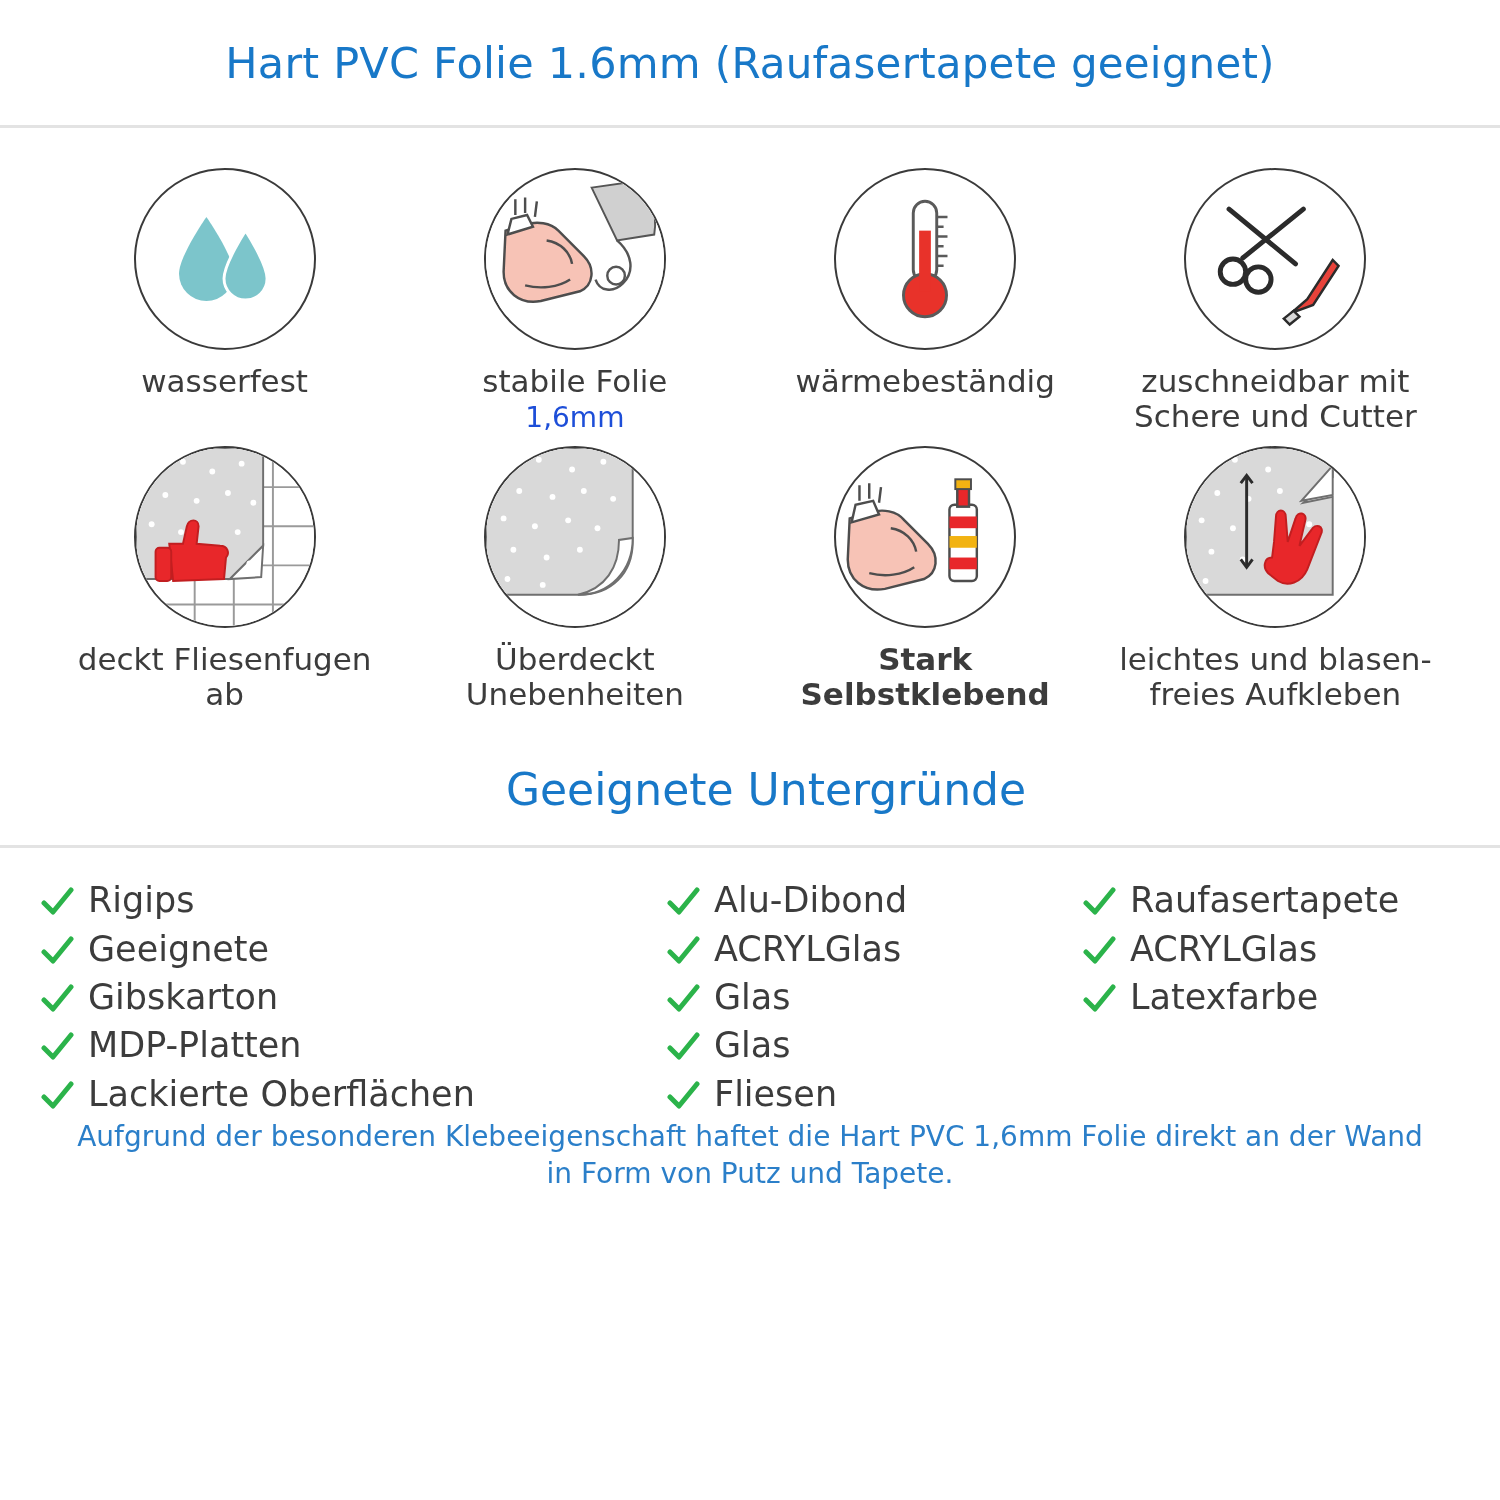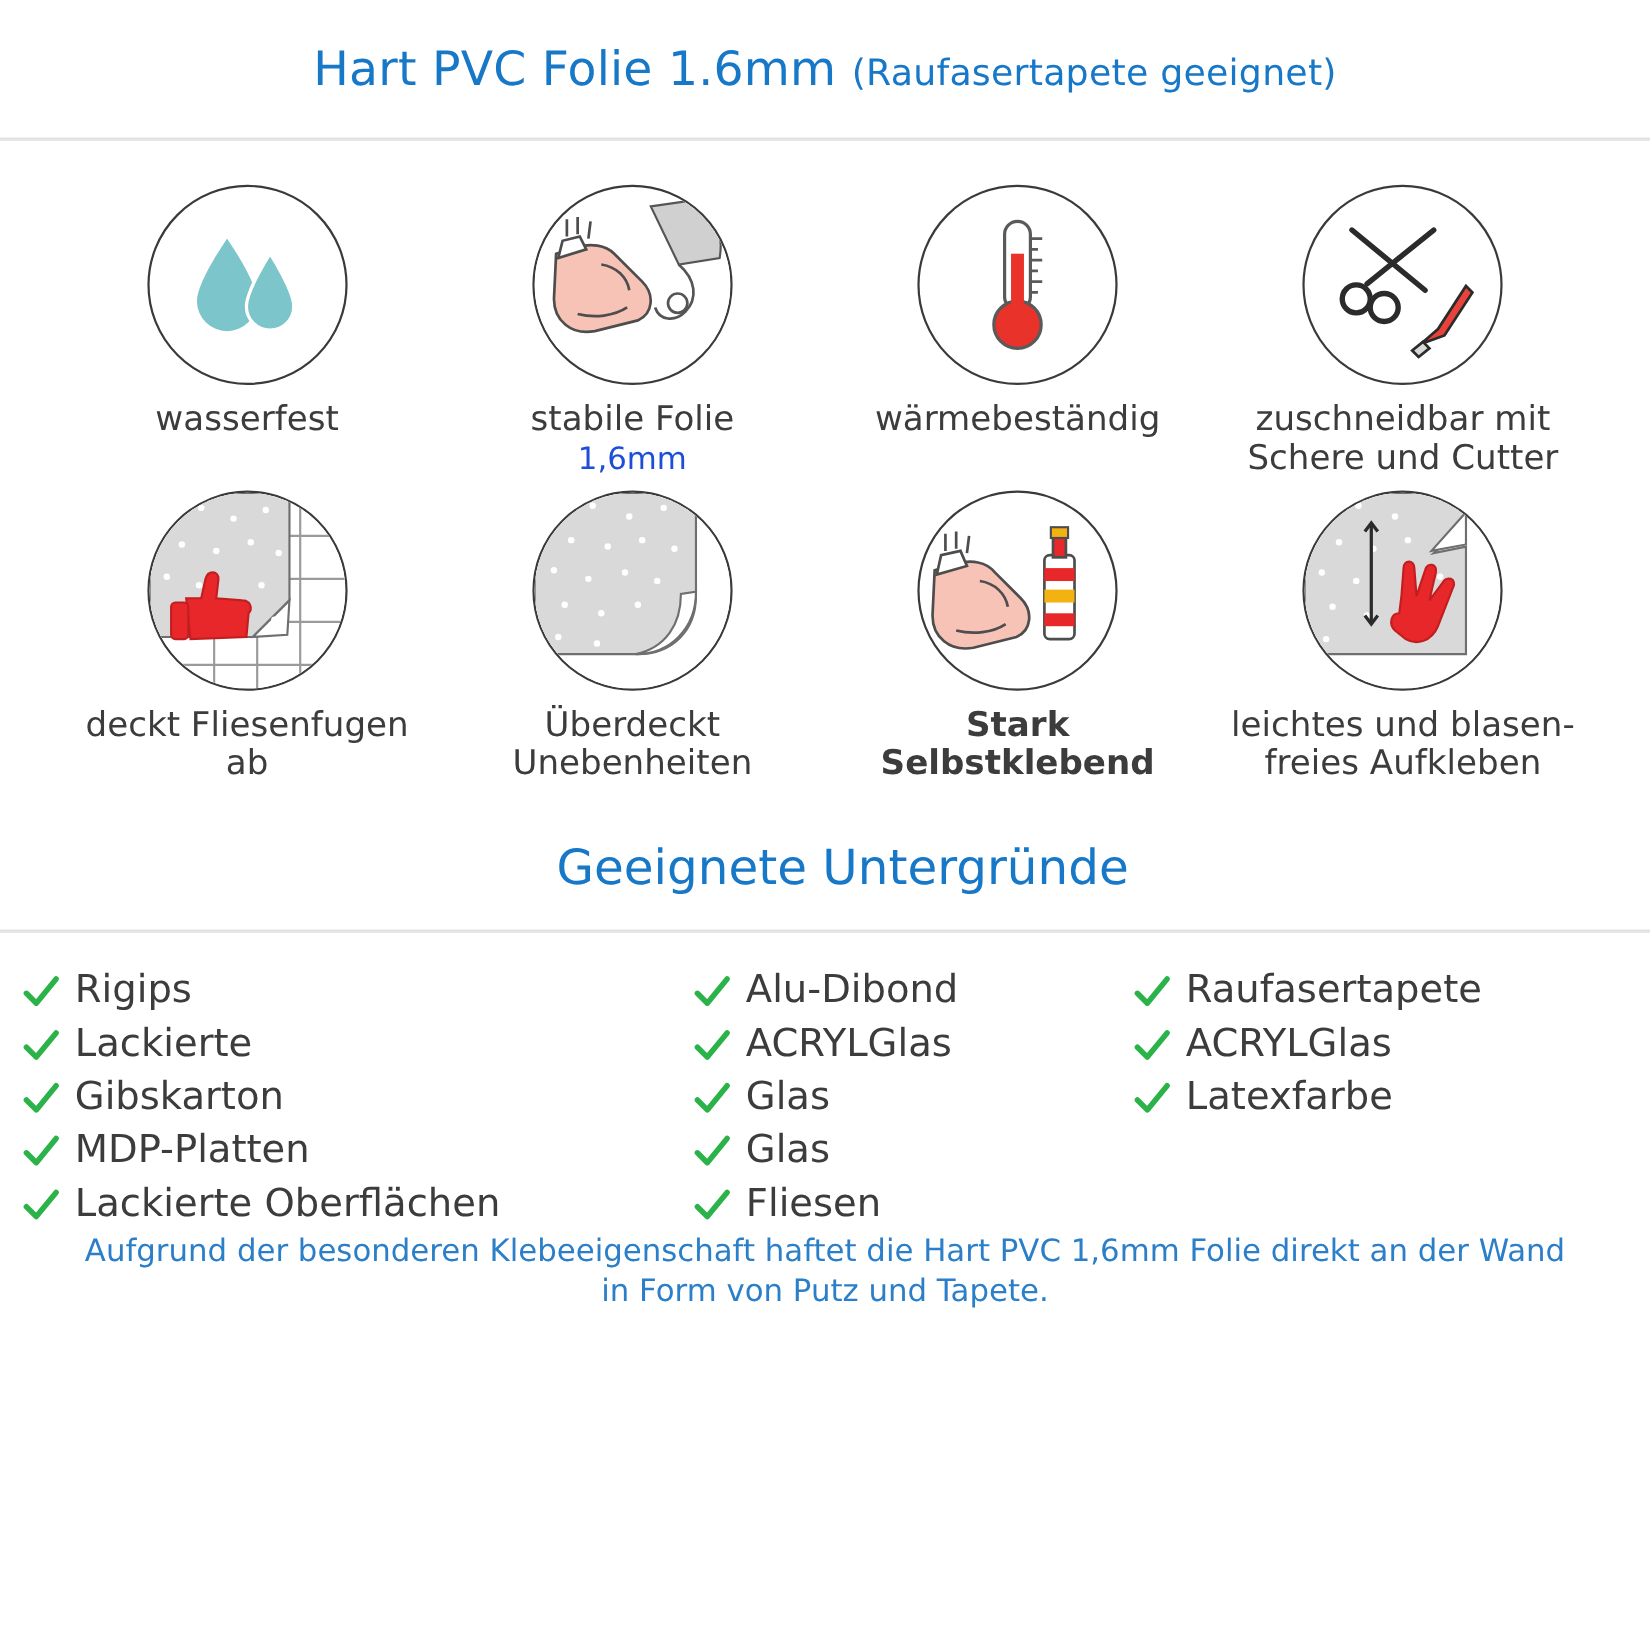--- a/index.html
+++ b/index.html
@@ -30,21 +30,21 @@
     border-bottom: 3px solid #e3e3e3;
     box-sizing: border-box;
   }
   .header-title {
     font-size: 43px;
     color: #1878c8;
     letter-spacing: 0.2px;
     white-space: nowrap;
   }
   .header-title .sub {
-    font-size: 33px;
+    font-size: 42px;
   }
 
   
   .features {
     padding: 40px 55px 0 55px;
     display: grid;
     grid-template-columns: repeat(4, 1fr);
     grid-row-gap: 22px;
     grid-column-gap: 10px;
     gap: 11px;
@@ -92,23 +92,24 @@
     text-align: center;
     padding-left: 32px;
   }
   .mid-heading {
     font-size: 44px;
     color: #1878c8;
   }
 
   
   .lists {
-    padding: 28px 35px 0 20px;
+    padding: 28px 35px 0 40px;
     display: grid;
     grid-template-columns: 610px 400px 1fr;
+    gap: 16px;
   }
   .list-col {
     display: flex;
     flex-direction: column;
   }
   .list-item {
     display: flex;
     align-items: center;
     font-size: 35px;
     color: #3c3c3c;
@@ -362,21 +363,21 @@
             </svg>
           </span>
         <span>Rigips</span>
       </div>
       <div class="list-item">
         <span class="check">
             <svg viewBox="0 0 34 34">
               <path d="M4 18 L13 27 L31 5" fill="none" stroke="#2bb34a" stroke-width="5" stroke-linecap="round" stroke-linejoin="round"></path>
             </svg>
           </span>
-        <span>Lackierte</span>
+        <span>Geeignete</span>
       </div>
       <div class="list-item">
         <span class="check">
             <svg viewBox="0 0 34 34">
               <path d="M4 18 L13 27 L31 5" fill="none" stroke="#2bb34a" stroke-width="5" stroke-linecap="round" stroke-linejoin="round"></path>
             </svg>
           </span>
         <span>Gibskarton</span>
       </div>
       <div class="list-item">

